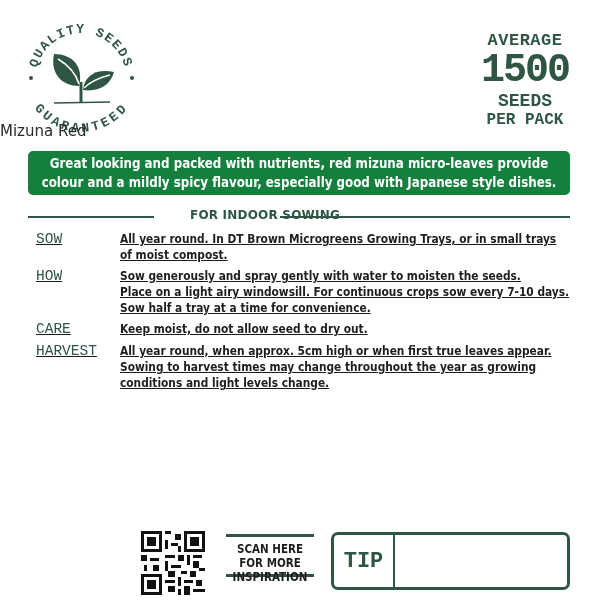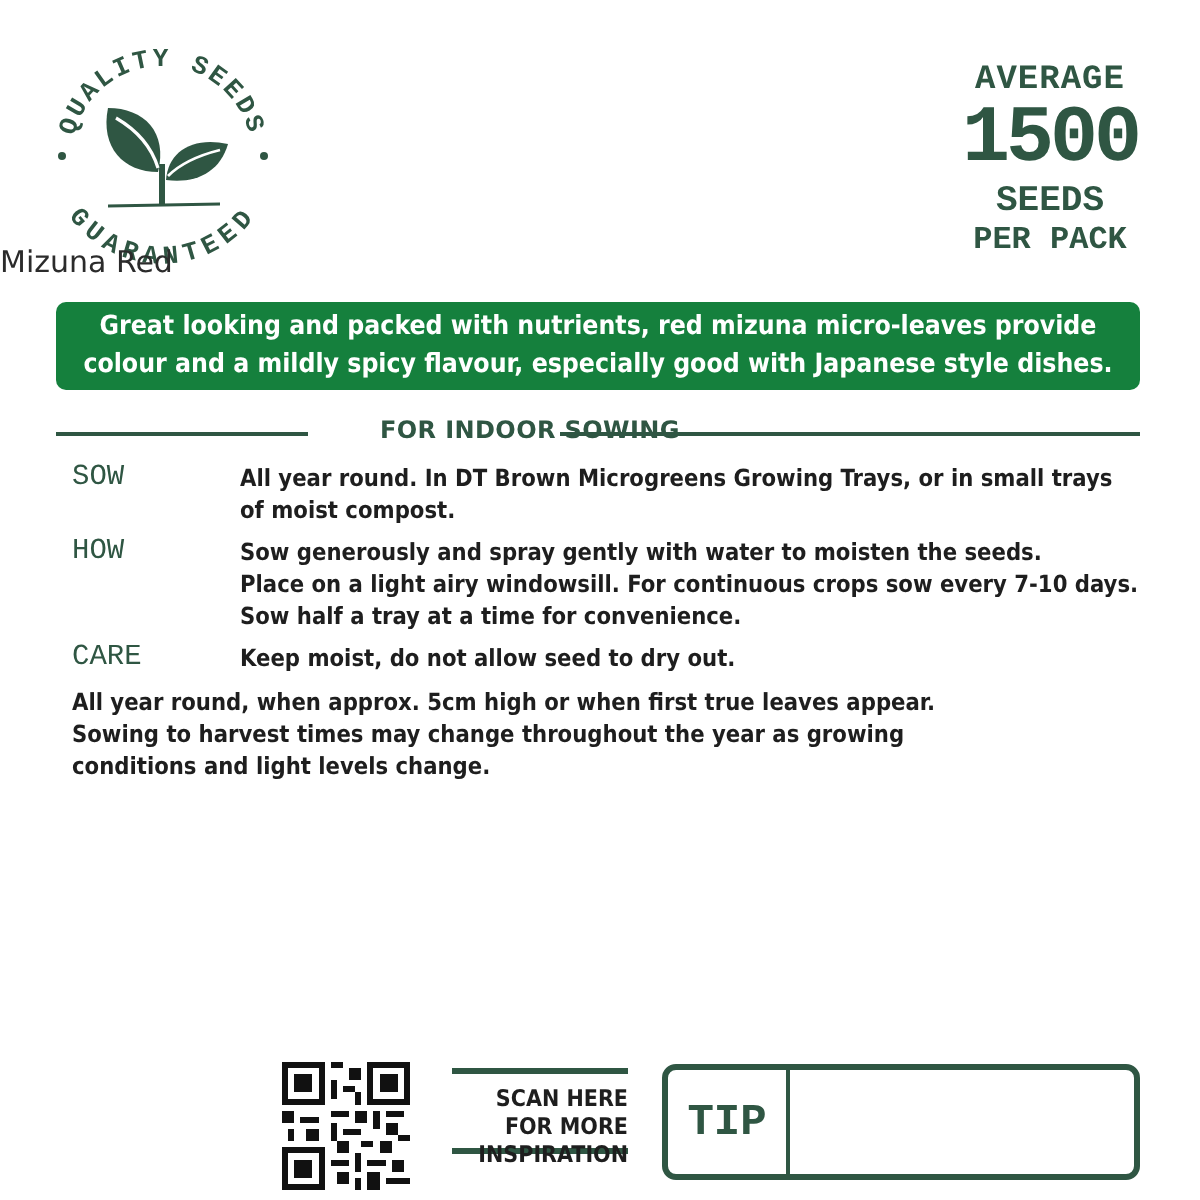--- a/index.html
+++ b/index.html
@@ -9,25 +9,25 @@
   .seeds-count .avg { font-size:17px; letter-spacing:0.5px; }
   .seeds-count .num { font-size:40px; letter-spacing:-2px; margin-top:2px; }
   .seeds-count .seeds { font-size:18px; margin-top:1px; }
   .seeds-count .per { font-size:16px; margin-top:2px; }
   .title { position:absolute; left:0; width:531px; top:122px; text-align:left; font-size:15px; color:#2b2b2b; font-family:"DejaVu Sans", sans-serif; }
   .banner { position:absolute; left:28px; top:151px; width:542px; height:44px; background:#15803d; border-radius:5px; color:#fff; font-size:13.2px; font-weight:bold; text-align:center; line-height:19px; padding-top:3px; box-sizing:border-box; font-family:"DejaVu Sans Condensed","DejaVu Sans", sans-serif; }
   .section-head { position:absolute; left:28px; top:208px; width:542px; height:16px; }
   .section-head .line { position:absolute; top:8px; height:2px; background:#2f5643; }
   .section-head .label { position:absolute; left:134px; top:0; font-size:12px; font-weight:bold; color:#2f5643; letter-spacing:0.2px;margin-left:28px; }
   .rows { position:absolute; left:36px; top:231px; width:540px; }
-  .row { display:flex; margin-bottom:5px; }
+  .row { display:flex; margin-bottom:5px;text-decoration:underline; }
   .row .key { width:84px; flex:none; font-family:"Liberation Mono", monospace; font-size:14.5px; color:#2f5643; line-height:17px; }
   .row .val { flex:1; font-size:11.8px; font-weight:bold; line-height:16px; color:#1e1e1e; white-space:pre-line; font-family:"DejaVu Sans Condensed","DejaVu Sans", sans-serif; }
   .qr { position:absolute; left:141px; top:531px; width:64px; height:64px; }
-  .scan { position:absolute; left:226px; top:534px; width:88px; height:43px; border-top:3px solid #2f5643; border-bottom:3px solid #2f5643; box-sizing:border-box; text-align:right; font-size:11.5px; font-weight:bold; line-height:14px; padding-top:5px; color:#1e1e1e; font-family:"DejaVu Sans Condensed","DejaVu Sans", sans-serif; }
+  .scan { position:absolute; left:226px; top:534px; width:88px; height:43px; border-top:3px solid #2f5643; border-bottom:3px solid #2f5643; box-sizing:border-box; text-align:center; font-size:11.5px; font-weight:bold; line-height:14px; padding-top:5px; color:#1e1e1e; font-family:"DejaVu Sans Condensed","DejaVu Sans", sans-serif; }
   .scan span { display:block; }
   .tip { position:absolute; left:331px; top:532px; width:239px; height:58px; border:3px solid #2f5643; border-radius:7px; box-sizing:border-box; display:flex; }
   .tip .tip-label { width:59px; flex:none; border-right:2px solid #2f5643; font-family:"Liberation Mono", monospace; font-weight:bold; font-size:22px; color:#2f5643; display:flex; align-items:center; justify-content:center;text-align:center; }
   .tip .tip-text { padding:7px 0 0 9px; font-size:10.8px; font-weight:bold; line-height:13px; color:#2a2a2a; white-space:pre-line; font-family:"DejaVu Sans Condensed","DejaVu Sans", sans-serif; }
 </style>
 </head>
 <body>
 
 <div class="badge">
   <svg width="118" height="118" viewBox="0 0 118 118">
@@ -80,20 +80,21 @@
     <div class="key">HOW</div>
     <div class="val">Sow generously and spray gently with water to moisten the seeds.
 Place on a light airy windowsill. For continuous crops sow every 7-10 days.
 Sow half a tray at a time for convenience.</div>
   </div>
   <div class="row">
     <div class="key">CARE</div>
     <div class="val">Keep moist, do not allow seed to dry out.</div>
   </div>
   <div class="row">
+    <div class="key">HARVEST</div>
     <div class="val">All year round, when approx. 5cm high or when first true leaves appear.
 Sowing to harvest times may change throughout the year as growing
 conditions and light levels change.</div>
   </div>
 </div>
 
 <div class="qr">
   <svg width="64" height="64" viewBox="0 0 21 21" shape-rendering="crispEdges">
     <rect width="21" height="21" fill="#fff"></rect>
     <g fill="#111">

